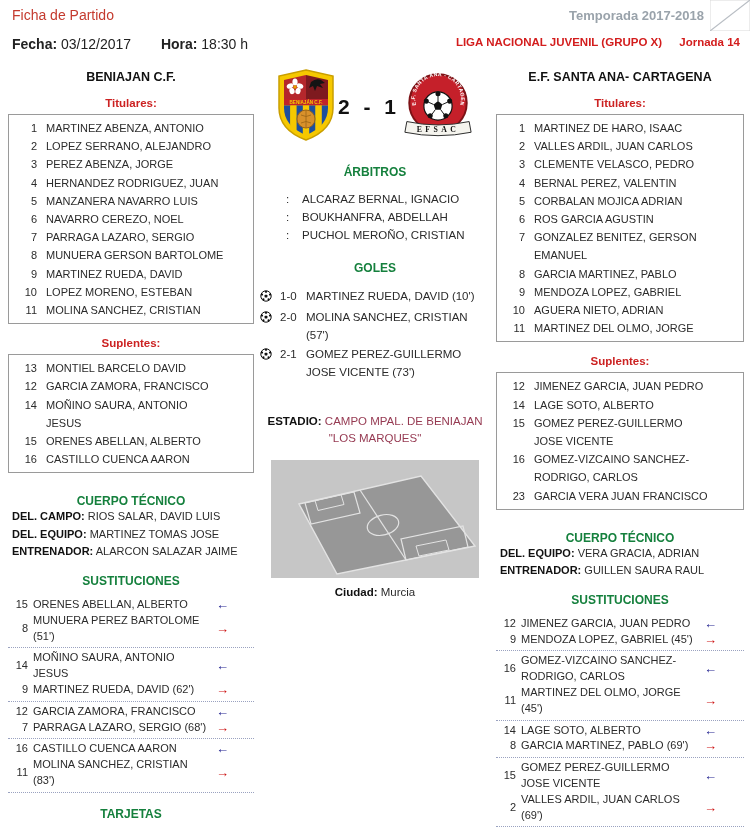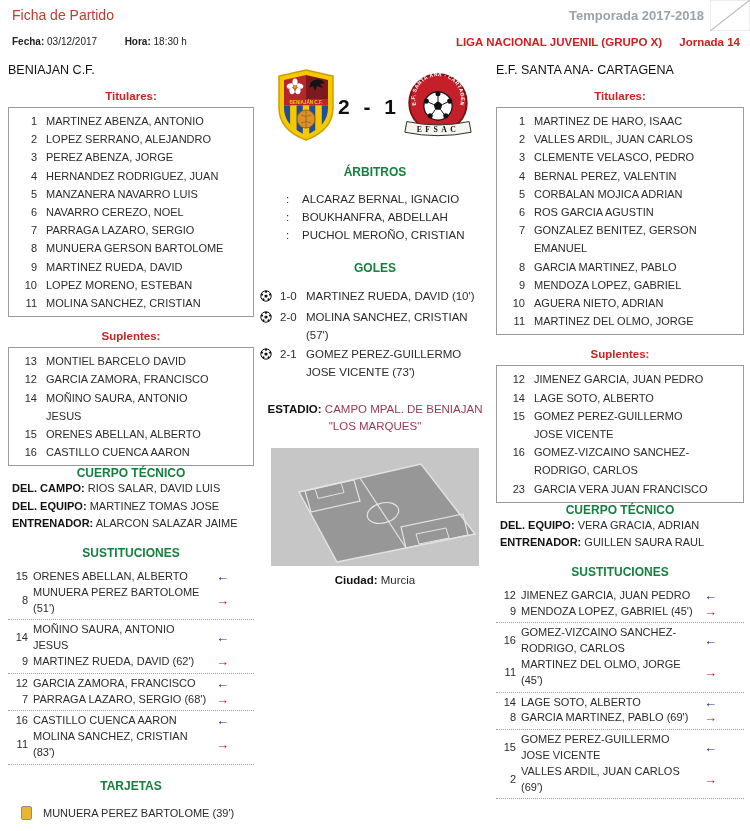--- a/index.html
+++ b/index.html
@@ -3,42 +3,42 @@
 <meta charset="utf-8">
 <style>
   html,body{margin:0;padding:0;background:#fff;}
   .page{position:relative;width:750px;height:831px;background:#ffffff;
         font-family:"Liberation Sans", sans-serif;color:#222;overflow:hidden;}
 
   
   .page-title{position:absolute;left:12px;top:7px;font-size:14px;color:#c43a2e;}
   .season{position:absolute;right:46px;top:8px;font-size:13px;font-weight:bold;color:#9aa3ab;}
   .fold{position:absolute;right:0;top:0;width:40px;height:31px;}
-  .meta-left{position:absolute;left:12px;top:36px;font-size:10px;color:#222;}
+  .meta-left{position:absolute;left:12px;top:36px;font-size:14px;color:#222;}
   .meta-left b{font-weight:bold;}
   .meta-left .gap{display:inline-block;width:22px;}
   .meta-right{position:absolute;right:10px;top:36px;font-size:11.5px;font-weight:bold;color:#d31d1d;}
   .meta-right .jornada{margin-left:14px;}
 
   
   .col{position:absolute;top:50px;}
   .col-home{left:8px;width:246px;}
   .col-center{left:258px;width:234px;}
   .col-away{left:496px;width:248px;}
 
-  .team-name{margin-top:13px;text-align:left;font-size:12.5px;font-weight:normal;color:#111;}
+  .team-name{margin-top:20px;text-align:center;font-size:12.5px;font-weight:bold;color:#111;}
   .sub-head{margin-top:13px;text-align:center;font-size:11.5px;font-weight:bold;color:#cc2222;}
   .sec-head{text-align:center;font-size:12px;font-weight:bold;color:#15803d;}
 
   .roster-box{margin-top:5px;border:1px solid #9a9a9a;padding:4px 2px;}
   .r-row{display:flex;font-size:11px;line-height:18.2px;color:#2b2b2b;}
   .r-row .num{flex:none;width:26px;text-align:right;padding-right:9px;}
   .r-row .pname{flex:1;max-width:178px;}
 
-  .staff-head{}
+  .staff-head{margin-top:21px;}
   .staff-list{margin-top:0;padding-left:4px;}
   .st-row{font-size:11px;line-height:17.5px;color:#2b2b2b;}
   .st-row .st-label{font-weight:bold;color:#111;}
 
   .subs-head{margin-top:13px;}
   .subs-list{margin-top:7px;}
   .pair{border-bottom:1px dotted #9aa2c0;padding:2px 0 3px 0;}
   .s-row{display:flex;align-items:center;font-size:11px;line-height:15.8px;color:#2b2b2b;}
   .s-row .snum{flex:none;width:20px;text-align:right;margin-right:5px;}
   .s-row .sname{flex:1;max-width:176px;}
@@ -58,21 +58,21 @@
   .refs-head{margin-top:18px;}
   .refs-list{margin-top:11px;padding-left:28px;}
   .ref-row{display:flex;font-size:11.5px;line-height:18px;color:#2b2b2b;}
   .ref-row .colon{flex:none;width:16px;}
   .goals-head{margin-top:17px;}
   .goals-list{margin-top:12px;padding-left:2px;}
   .g-row{display:flex;font-size:11.5px;line-height:18px;color:#2b2b2b;margin-bottom:1px;}
   .g-row .ball{flex:none;width:13px;margin-right:7px;padding-top:2px;}
   .g-row .gscore{flex:none;width:26px;}
   .g-row .gname{flex:1;}
-  .stadium{margin-top:20px;text-align:center;font-size:11.5px;line-height:17px;padding:0 4px;}
+  .stadium{margin-top:32px;text-align:center;font-size:11.5px;line-height:17px;padding:0 4px;}
   .stadium .lbl{font-weight:bold;color:#111;}
   .stadium .val{color:#963a52;}
   .field-fig{width:208px;height:118px;margin:13px auto 0 auto;}
   .city{margin-top:8px;text-align:center;font-size:11.5px;color:#2b2b2b;}
   .city .lbl{font-weight:bold;color:#111;}
 </style>
 </head>
 <body>
 
 <div class="page">

